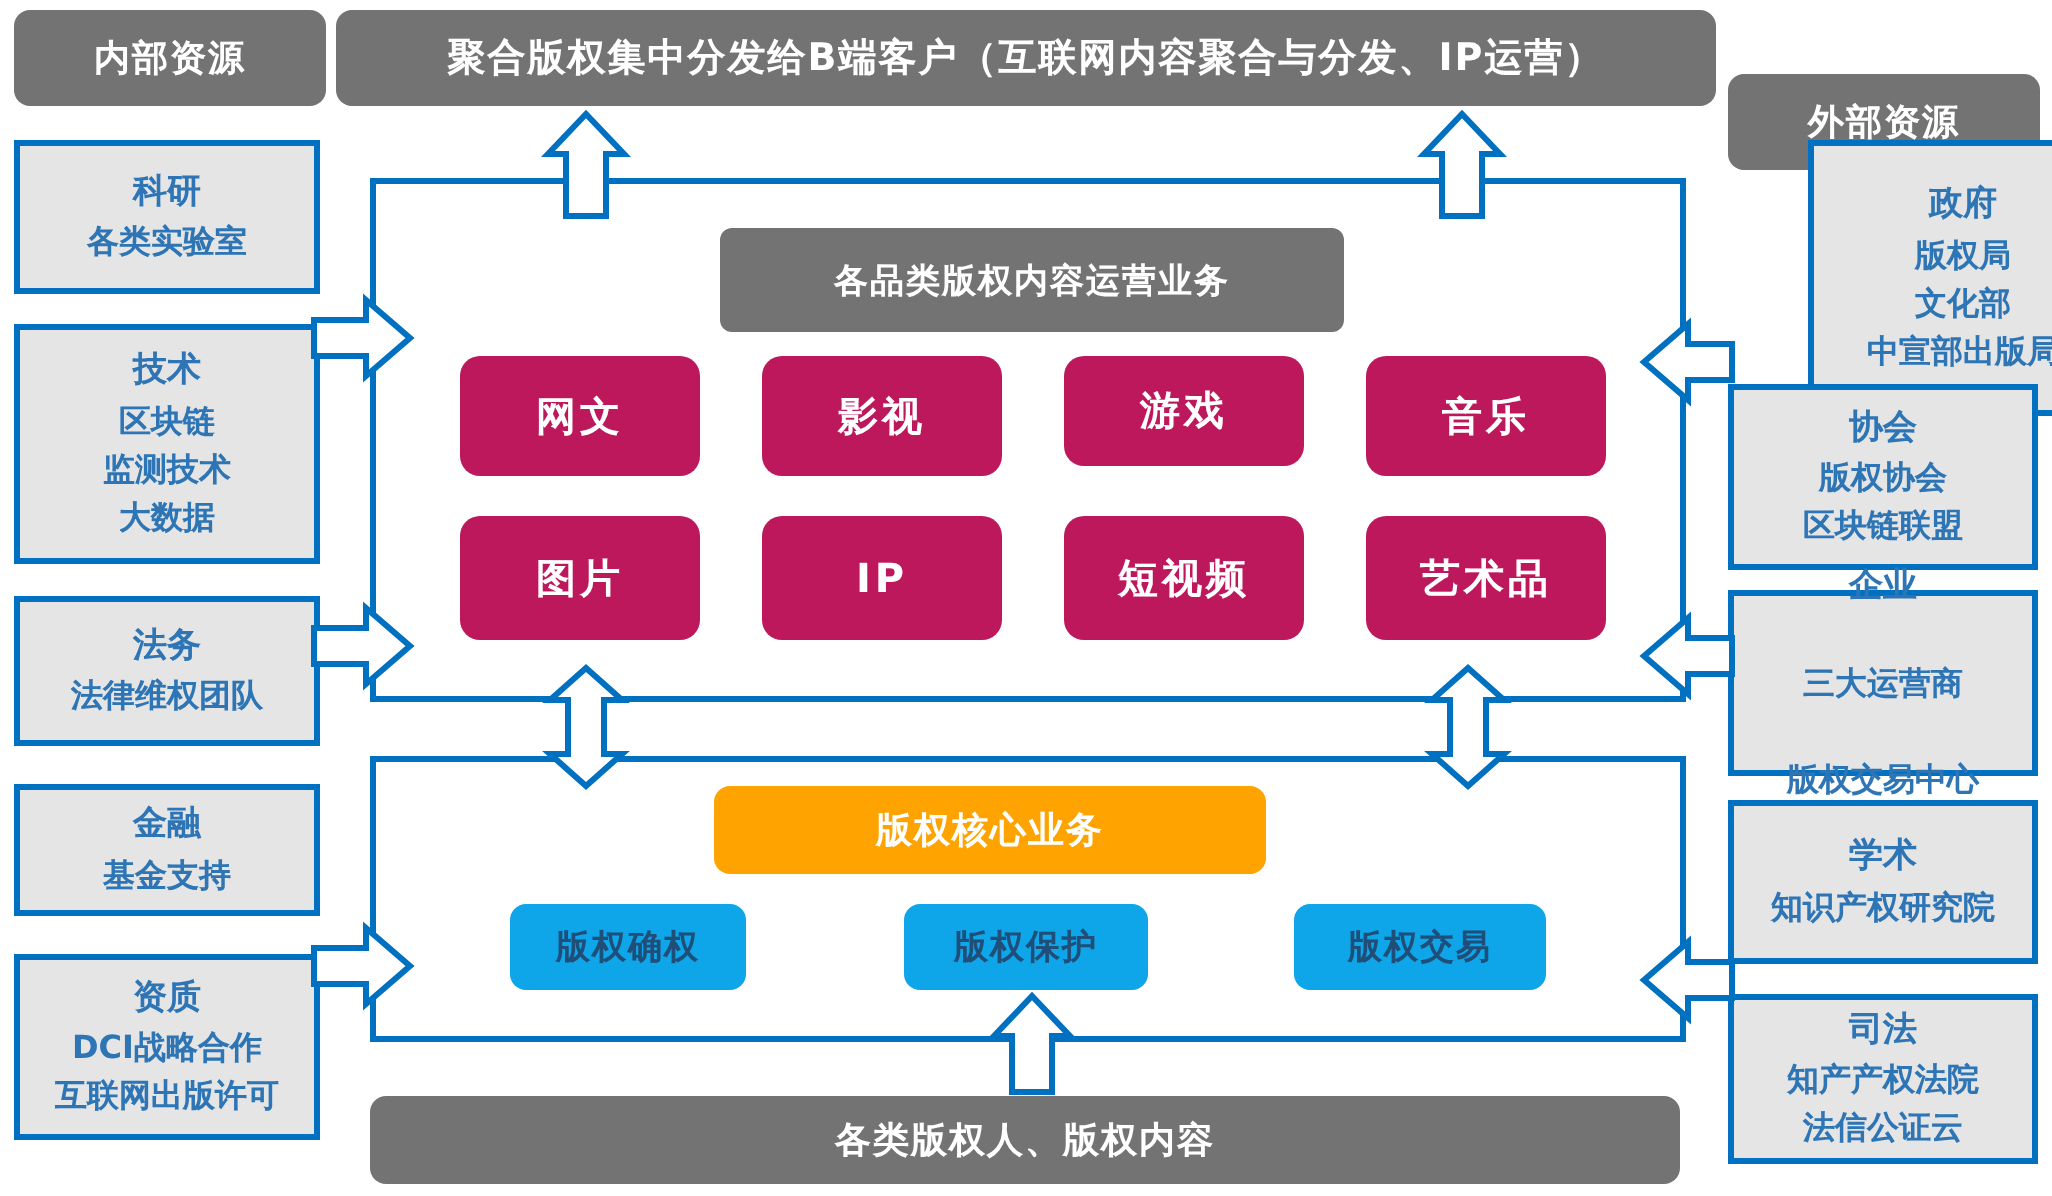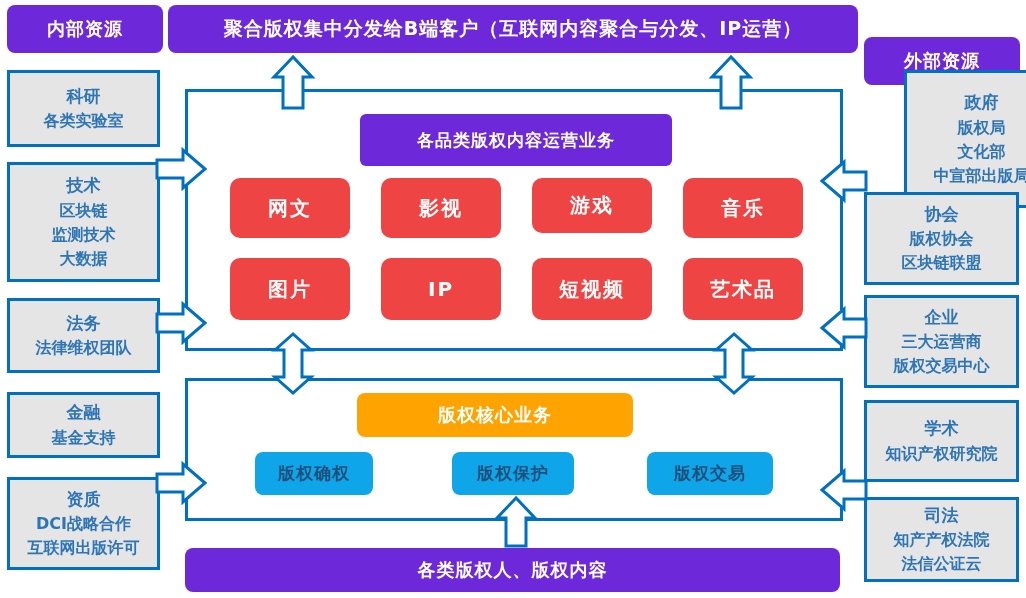--- a/index.html
+++ b/index.html
@@ -2,39 +2,39 @@
 <html><head>
 <meta charset="utf-8">
 <style>
   html,body { margin:0; padding:0; }
   body {
     width:1026px; height:598px; position:relative; background:#ffffff;
     font-family:"DejaVu Sans", sans-serif; overflow:hidden;
   }
   .bar {
     position:absolute; box-sizing:border-box;
-    background:#6d28d9; color:#ffffff; font-weight:bold;
+    background:#737373; color:#ffffff; font-weight:bold;
     display:flex; align-items:center; justify-content:center;
     border-radius:8px; font-size:18px; text-align:center; letter-spacing:1px;
   }
   .wbox {
     position:absolute; box-sizing:border-box;
     background:#e5e5e5; border:3px solid #0070C0; color:#2E75B6;
     font-weight:bold; font-size:16px; line-height:1.5;
     display:flex; flex-direction:column; align-items:center; justify-content:center;
     text-align:center;
   }
   .wbox .t { font-size:17px; }
   .container {
     position:absolute; box-sizing:border-box;
     background:#ffffff; border:3px solid #0070C0;
   }
   .gray {
     position:absolute; box-sizing:border-box;
-    background:#ef4444; color:#ffffff; font-weight:bold; font-size:20px;
+    background:#be185d; color:#ffffff; font-weight:bold; font-size:20px;
     display:flex; align-items:center; justify-content:center;
     border-radius:10px; letter-spacing:2px;
   }
   .lblue {
     position:absolute; box-sizing:border-box;
     background:#0ea5e9; color:#1F4E79; font-weight:bold; font-size:17px;
     display:flex; align-items:center; justify-content:center;
     border-radius:8px; letter-spacing:1px;
   }
   .orange { background:#FFA300; border-radius:8px; }
@@ -85,21 +85,21 @@
   <div class="t">政府</div>
   <div>版权局</div>
   <div>文化部</div>
   <div>中宣部出版局</div>
 </div>
 <div class="wbox" style="left:864px; top:192px; width:155px; height:93px;">
   <div class="t">协会</div>
   <div>版权协会</div>
   <div>区块链联盟</div>
 </div>
-<div class="wbox" style="left:864px; top:295px; width:155px; height:93px;">
+<div class="wbox" style="left:864px; top:295px; width:155px; height:93px;gap:24px;">
   <div class="t">企业</div>
   <div>三大运营商</div>
   <div>版权交易中心</div>
 </div>
 <div class="wbox" style="left:864px; top:400px; width:155px; height:82px;">
   <div class="t">学术</div>
   <div>知识产权研究院</div>
 </div>
 <div class="wbox" style="left:864px; top:497px; width:155px; height:85px;">
   <div class="t">司法</div>

